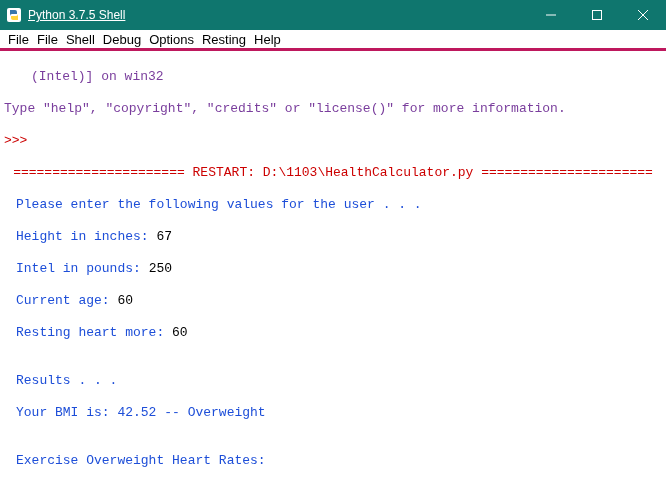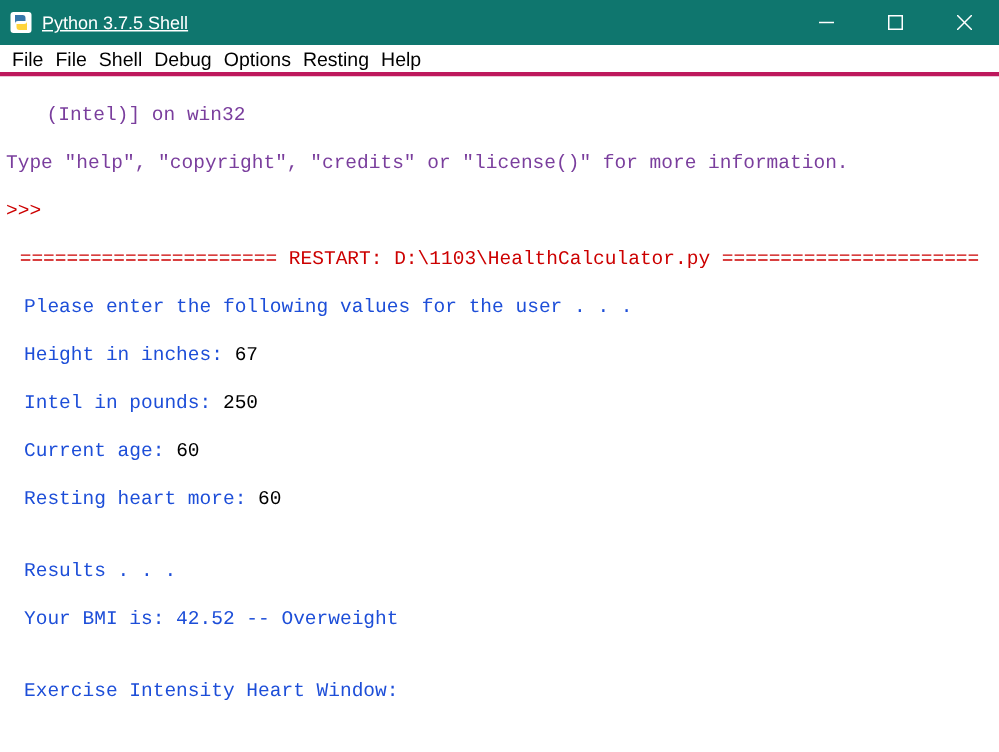--- a/index.html
+++ b/index.html
@@ -125,21 +125,21 @@
 <span class="red" style="display: block;">====================== RESTART: D:\1103\HealthCalculator.py ======================</span>
 <span class="blue" style="display: block;">Please enter the following values for the user . . .</span>
 <span style="display: block;"><span class="blue">Height in inches: </span><span class="black">67</span></span>
 <span style="display: block;"><span class="blue">Intel in pounds: </span><span class="black">250</span></span>
 <span style="display: block;"><span class="blue">Current age: </span><span class="black">60</span></span>
 <span style="display: block;"><span class="blue">Resting heart more: </span><span class="black">60</span></span>
 <span style="display: block;"></span>
 <span class="blue" style="display: block;">Results . . .</span>
 <span class="blue" style="display: block;">Your BMI is: 42.52 -- Overweight</span>
 <span style="display: block;"></span>
-<span class="blue" style="display: block;">Exercise Intensity Heart Window:</span>
+<span class="blue" style="display: block;">Exercise Overweight Heart Rates:</span>
 
 <span style="display: block;"></span>
 
 
 
 
 
 
 
 

